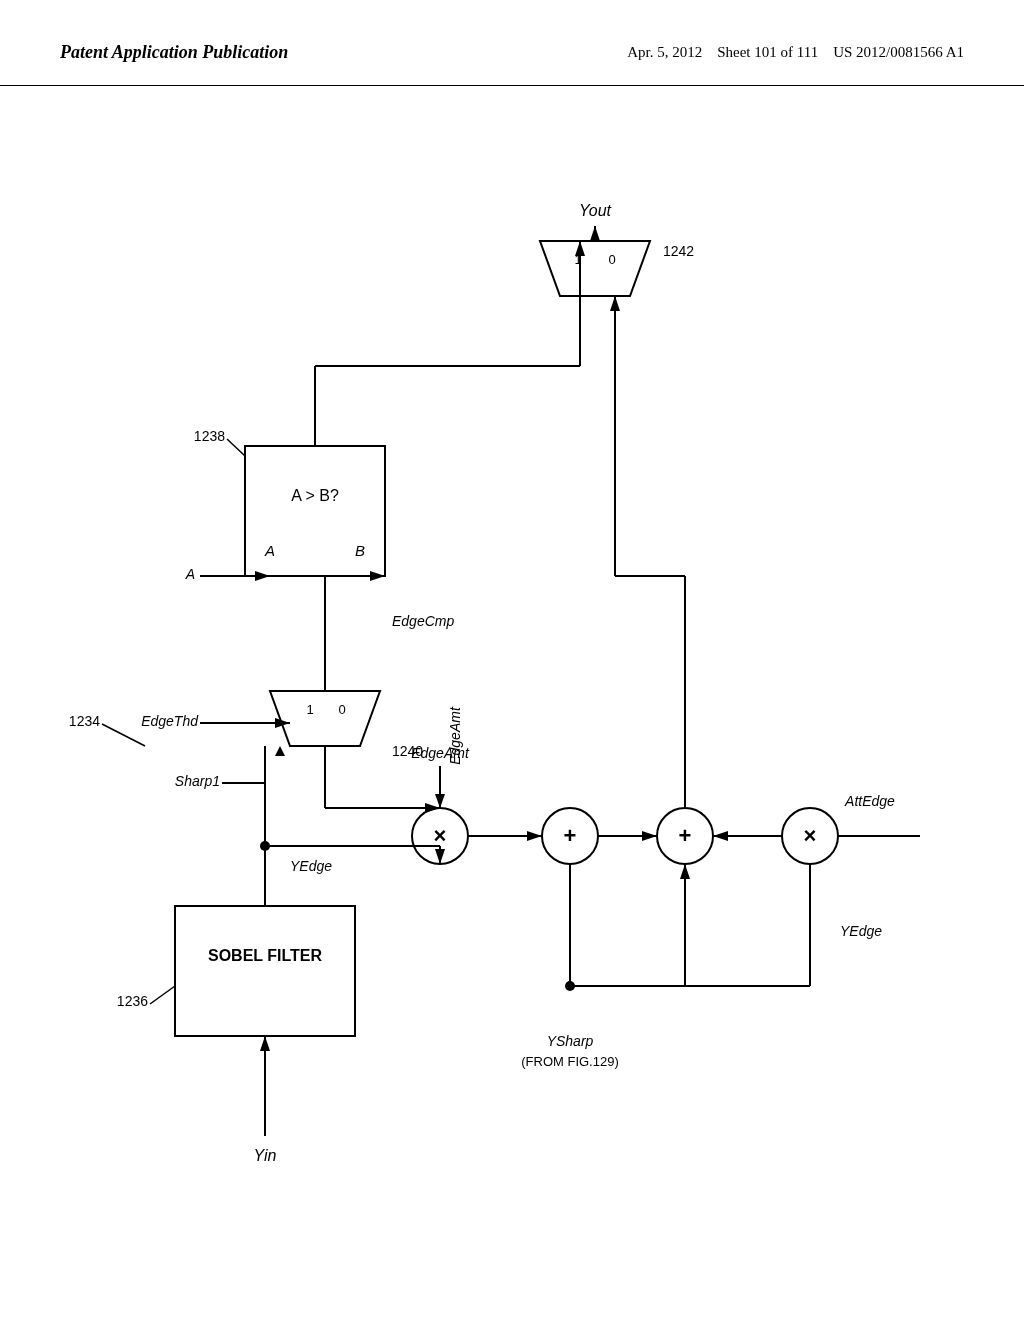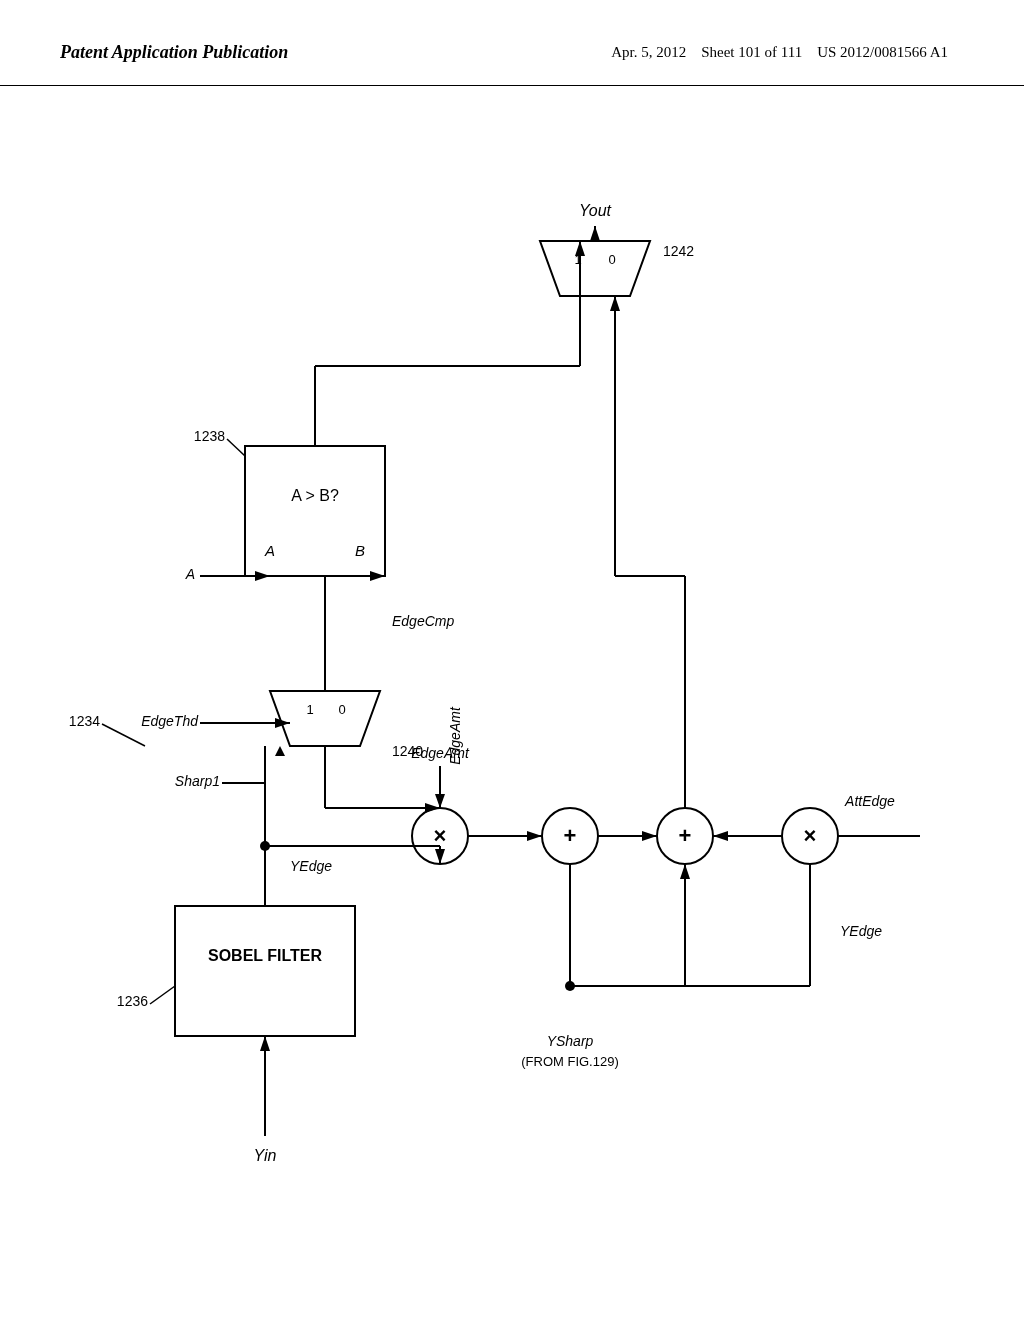--- a/index.html
+++ b/index.html
@@ -8,21 +8,21 @@
       height: 1320px;
       background: #ffffff;
       font-family: 'Times New Roman', Times, serif;
       overflow: hidden;
       position: relative;
     }
     .header {
       display: flex;
       justify-content: space-between;
       align-items: flex-start;
-      padding: 40px 76px 20px 60px;
+      padding: 40px 60px 20px 60px;
       border-bottom: 1px solid #000;
     }
     .header-left {
       font-size: 18px;
       font-weight: bold;
       font-style: italic;
       line-height: 1.4;
     }
     .header-center {
       font-size: 15px;

